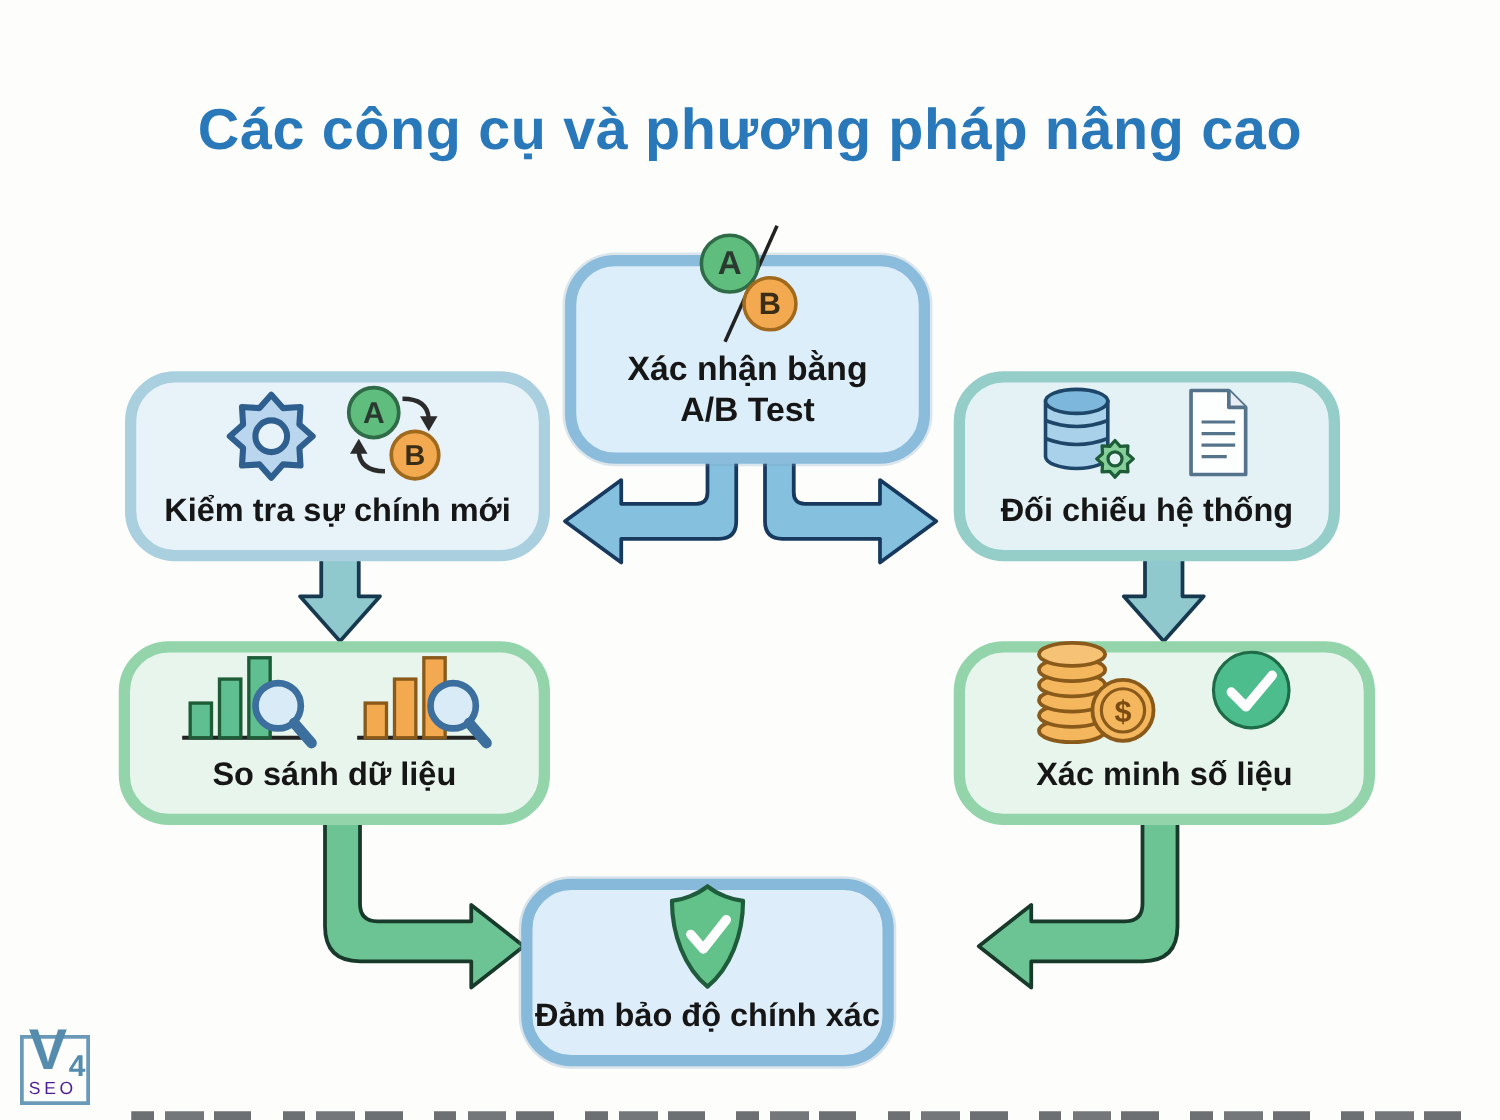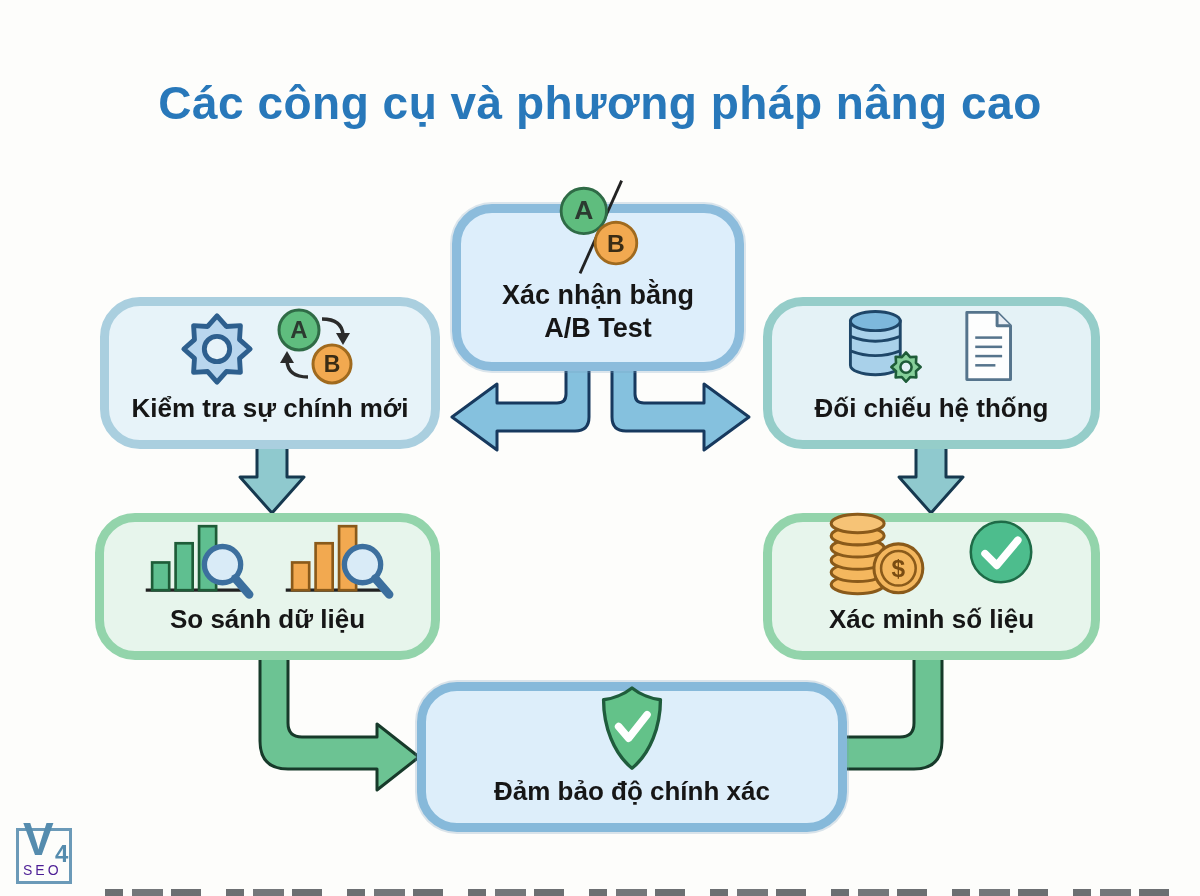--- a/index.html
+++ b/index.html
@@ -27,33 +27,33 @@
   #node-ab-test{
     left:452px;top:204px;width:292px;height:167px;
     background:#ddeefb;border:9px solid #8cbcdc;border-radius:40px;
     box-shadow:0 0 0 2px rgba(120,160,190,0.25);
   }
   #node-check-events{
     left:100px;top:297px;width:340px;height:152px;
     background:#e7f3f9;border:9px solid #aacfdf;border-radius:40px;
   }
   #node-cross-check{
-    left:763px;top:297px;width:337px;height:152px;
+    left:763px;top:297px;width:309px;height:152px;
     background:#e4f2f6;border:9px solid #95cdc9;border-radius:40px;
   }
   #node-compare-data{
     left:95px;top:513px;width:345px;height:147px;
     background:#e7f5ec;border:9px solid #93d4ab;border-radius:40px;
   }
   #node-verify-numbers{
     left:763px;top:513px;width:337px;height:147px;
     background:#e7f5ec;border:9px solid #93d4ab;border-radius:40px;
   }
   #node-ensure-accuracy{
-    left:417px;top:682px;width:430px;height:150px;
+    left:417px;top:703px;width:298px;height:150px;
     background:#ddeefa;border:9px solid #86b9da;border-radius:40px;
     box-shadow:0 0 0 2px rgba(110,150,185,0.25);
   }
   #arrow-layer{position:absolute;left:0;top:0;z-index:1;}
   
   .logo{
     position:absolute;left:14px;top:820px;width:66px;height:68px;z-index:3;
   }
   .logo .frame{
     position:absolute;left:2px;top:8px;width:56px;height:56px;

